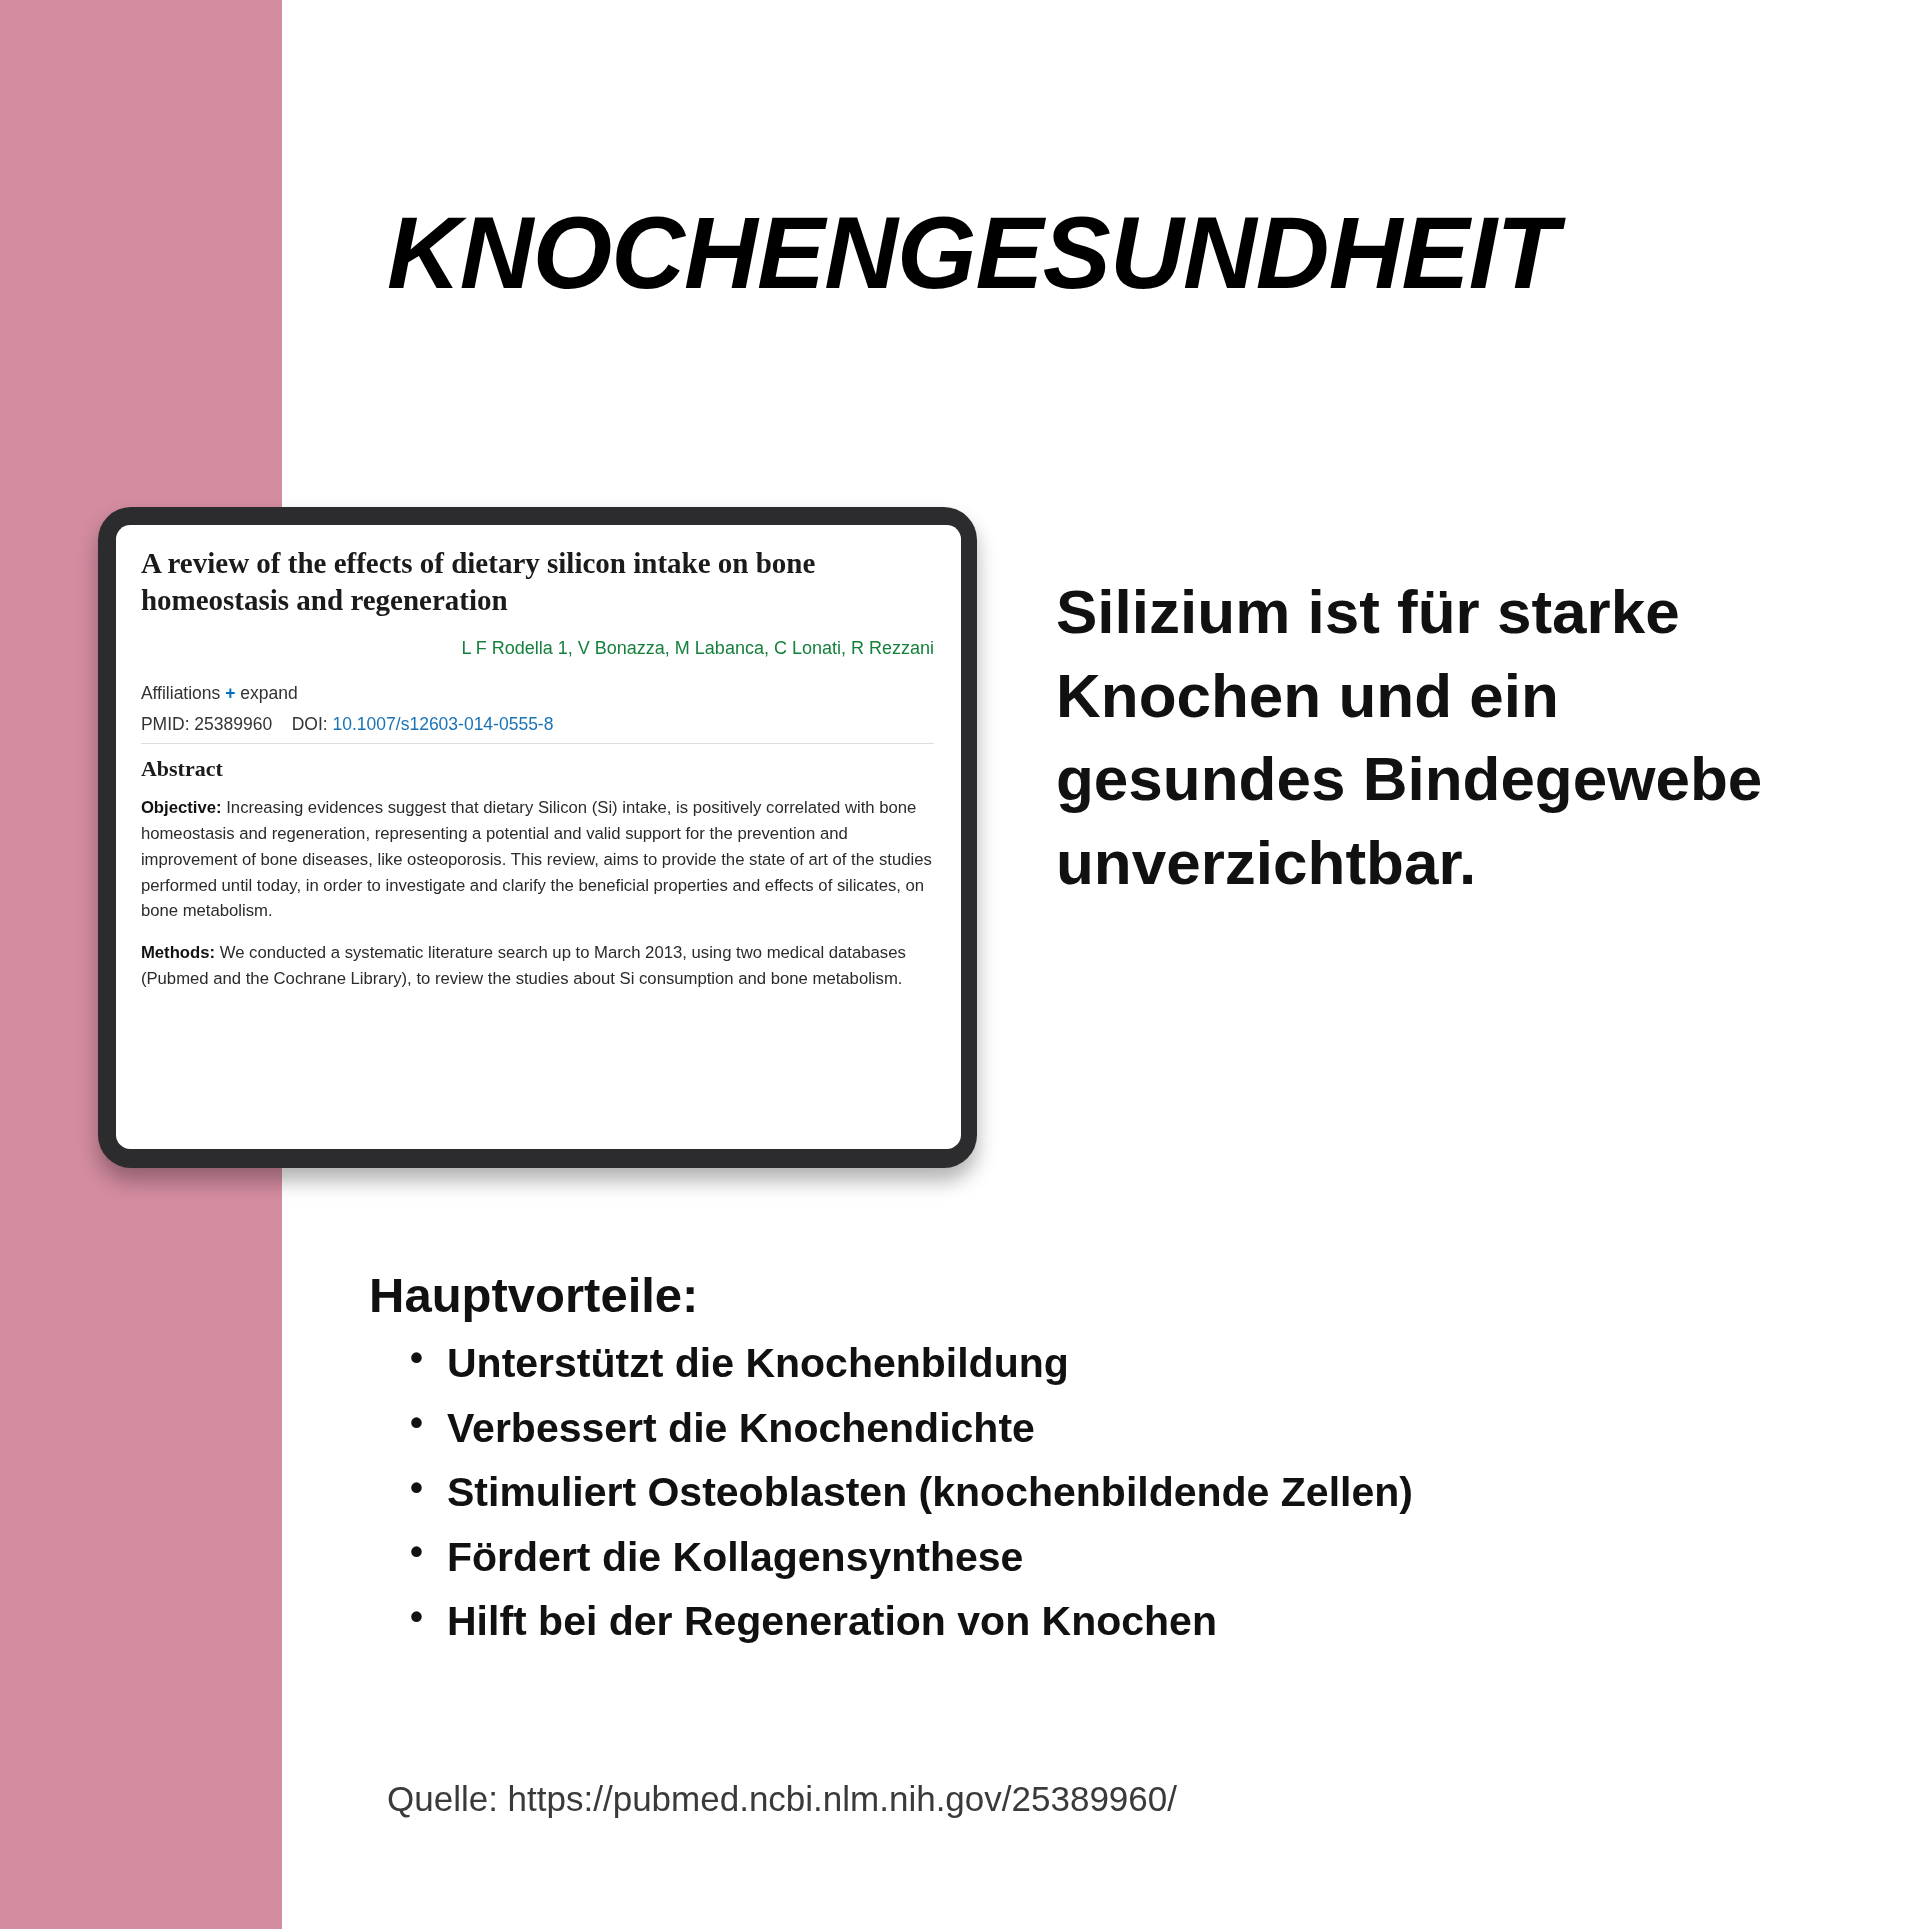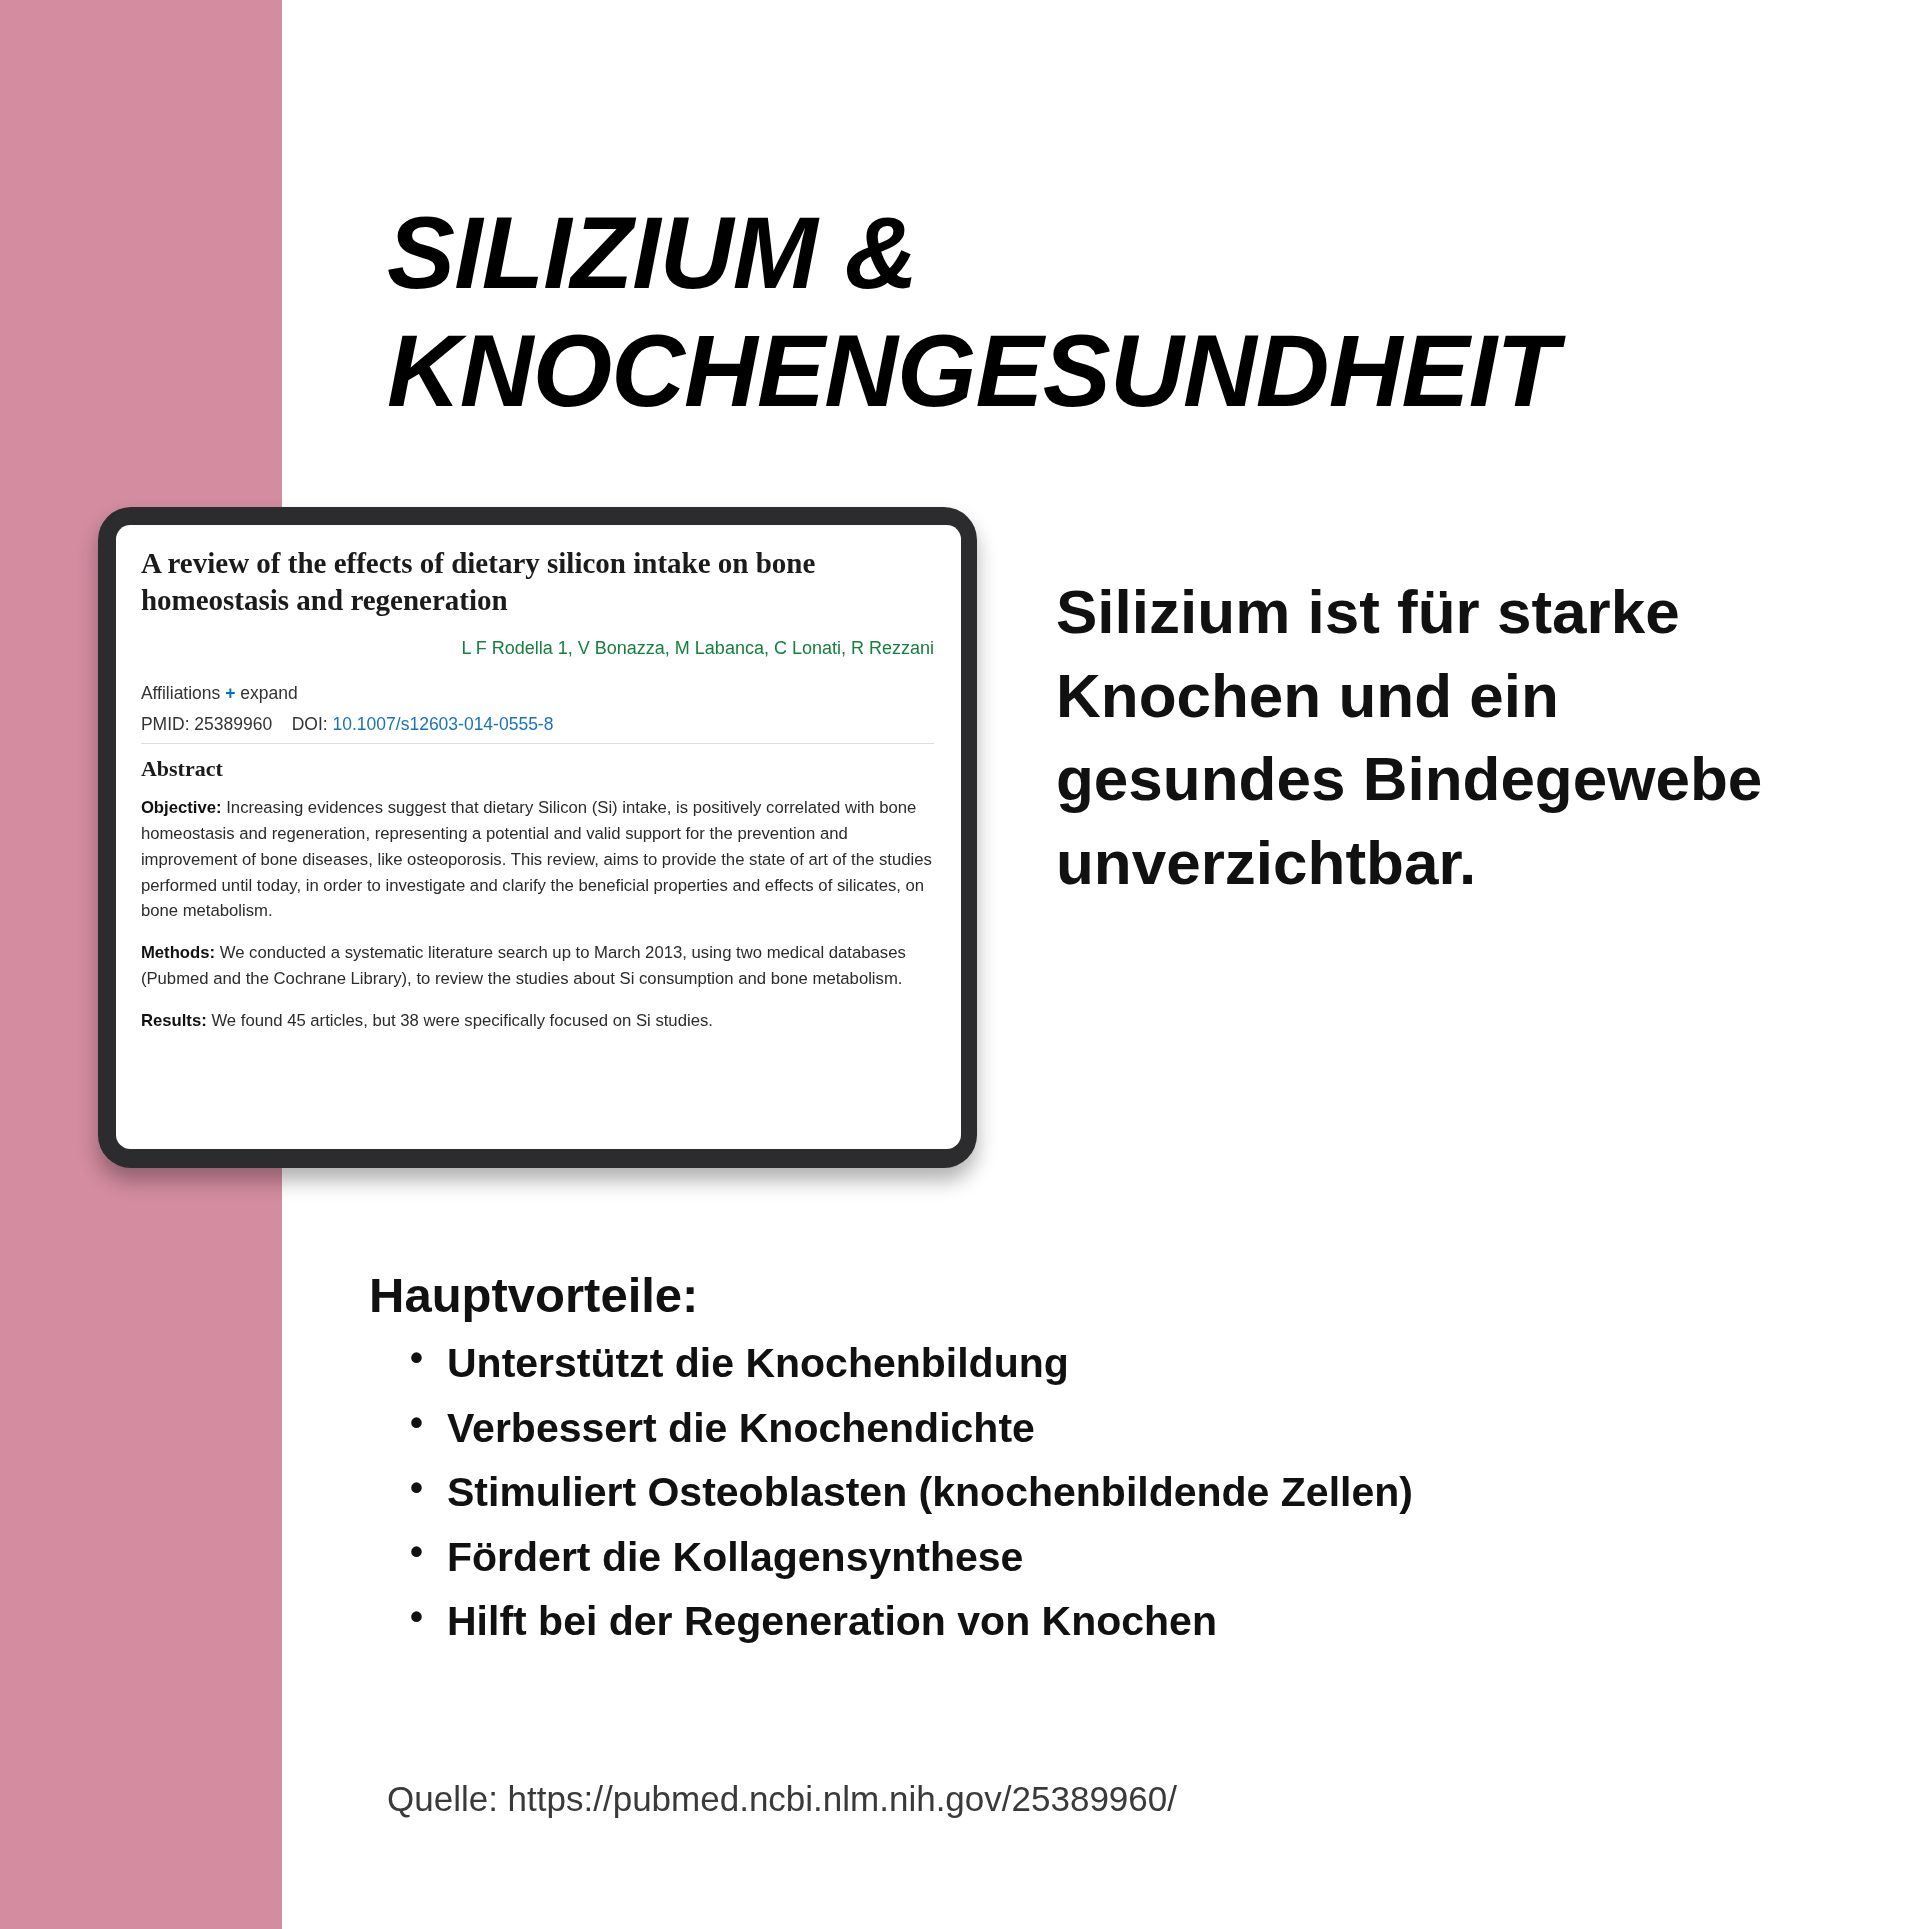--- a/index.html
+++ b/index.html
@@ -168,21 +168,20 @@
     color: #3a3a3a;
     font-weight: 400;
   }
 </style>
 </head>
 <body>
 
 <div id="pink-band"></div>
 
 <h1 id="headline">
-  <span>SILIZIUM &amp;</span>
   <span class="line2">KNOCHENGESUNDHEIT</span>
 </h1>
 
 <div id="tablet">
   <div id="tablet-screen">
 
     <div class="paper-title">A review of the effects of dietary silicon intake on bone homeostasis and regeneration</div>
 
     <div class="authors">L F Rodella 1, V Bonazza, M Labanca, C Lonati, R Rezzani</div>
 
@@ -207,24 +206,20 @@
     <p class="abs-p">
       <b>Objective:</b>
       <span>Increasing evidences suggest that dietary Silicon (Si) intake, is positively correlated with bone homeostasis and regeneration, representing a potential and valid support for the prevention and improvement of bone diseases, like osteoporosis. This review, aims to provide the state of art of the studies performed until today, in order to investigate and clarify the beneficial properties and effects of silicates, on bone metabolism.</span>
     </p>
 
     <p class="abs-p">
       <b>Methods:</b>
       <span>We conducted a systematic literature search up to March 2013, using two medical databases (Pubmed and the Cochrane Library), to review the studies about Si consumption and bone metabolism.</span>
     </p>
 
-    <p class="abs-p">
-      <b>Results:</b>
-      <span>We found 45 articles, but 38 were specifically focused on Si studies.</span>
-    </p>
 
   </div>
 </div>
 
 <div id="statement">Silizium ist für starke Knochen und ein gesundes Bindegewebe unverzichtbar.</div>
 
 <div id="benefits">
   <h2>Hauptvorteile:</h2>
   <ul>
     <li>Unterstützt die Knochenbildung</li>

